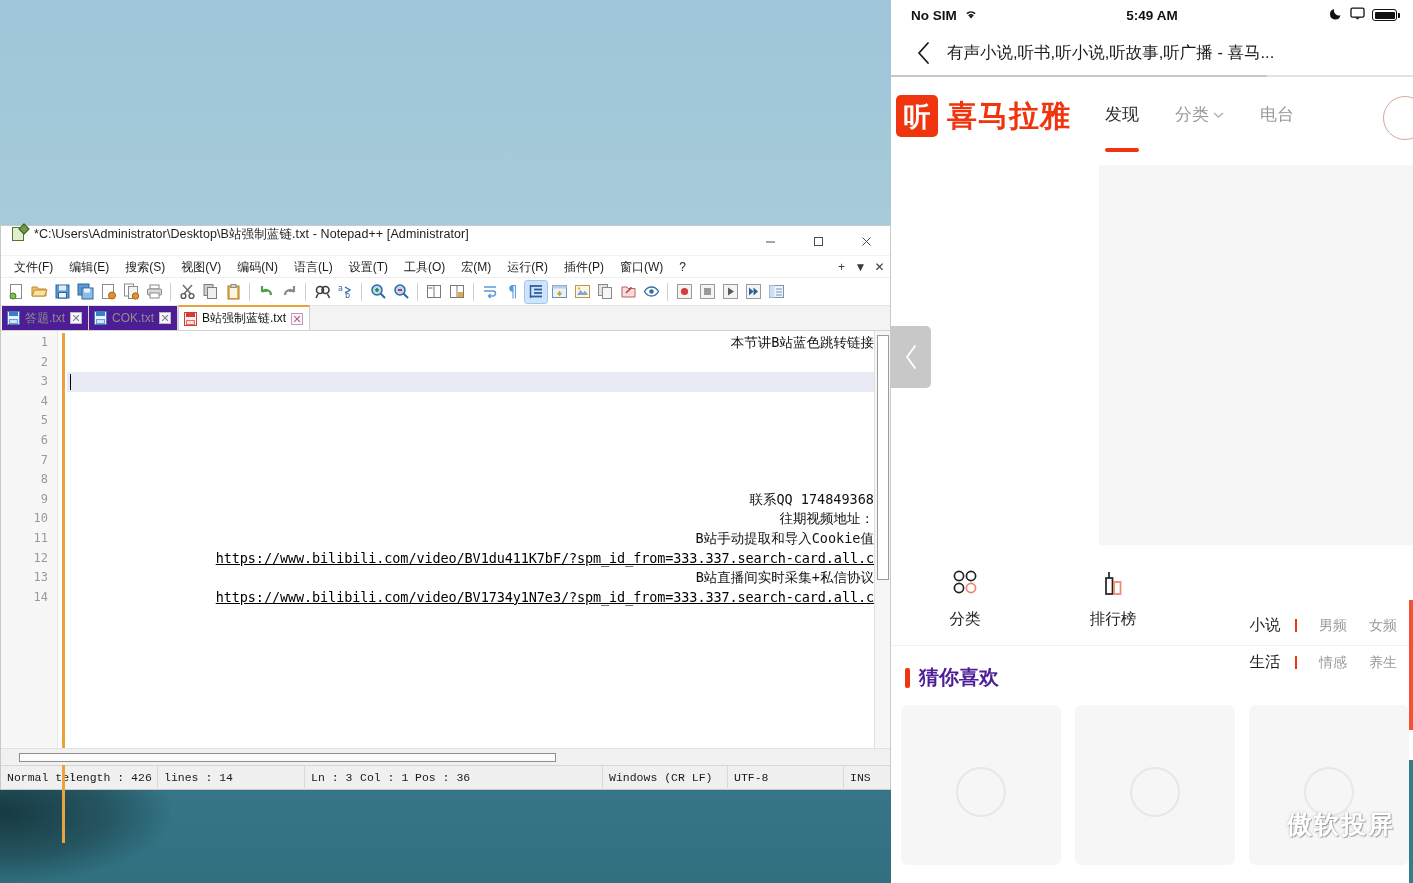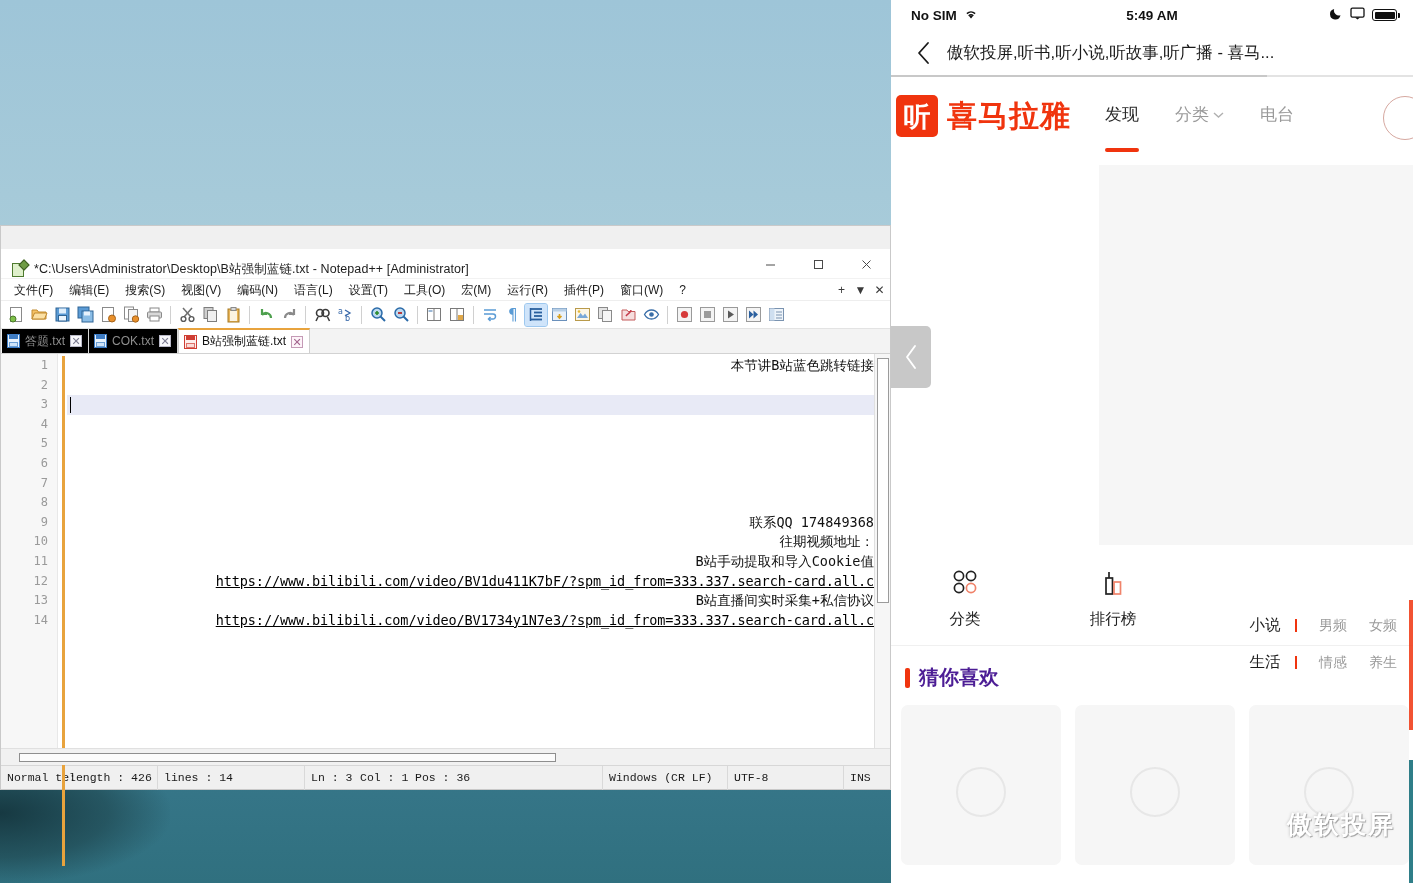--- a/index.html
+++ b/index.html
@@ -31,24 +31,23 @@
   
   #npp {
     position: absolute; left: 0px; top: 225px; width: 891px; height: 565px;
     background: #f0f0f0;
     border: 1px solid #c9c9c9;
     display: flex; flex-direction: column;
     font-size: 12px;
   }
   .npp-titlebar {
     height: 30px; background: #ffffff;
-    display: flex; align-items: flex-end;
+    display: flex; align-items: flex-start;
     border-bottom: 1px solid #f2f2f2;
     position: relative;
-    margin-top: 23px;
   }
   .npp-appicon {
     width: 16px; height: 16px; margin: 0 7px 0 10px;
     position: relative; flex: none;
   }
   .npp-appicon .pad {
     position: absolute; left: 1px; top: 1px; width: 12px; height: 14px;
     background: #dff0cb; border: 1.5px solid #4e7a2f;
   }
   .npp-appicon .pen {
@@ -96,21 +95,21 @@
   .tb-btn.active { background: #cfe4fa; outline: 1px solid #9ec8ef; }
   .tb-sep { width: 1px; height: 18px; background: #d0d0d0; margin: 0 4px; }
 
   .npp-tabbar {
     height: 25px; background: #f3f3f3; display: flex; align-items: flex-end;
     border-bottom: 1px solid #d2d2d2; padding-left: 1px;
   }
   .npp-tab {
     height: 24px; display: flex; align-items: center; gap: 5px;
     padding: 0 6px 0 5px; font-size: 12px; color: #8d8d8d;
-    background: #000000; border-right: 1px solid #d8d8d8;
+    background: #4c1d95; border-right: 1px solid #d8d8d8;
     white-space: nowrap; position: relative;
   }
   .npp-tab.active {
     background: #ffffff; color: #111; border-top: 2px solid #e8a33d;
     height: 25px; border-right: 1px solid #cfcfcf; border-left: 1px solid #cfcfcf;
   }
   .tab-ico { width: 13px; height: 14px; flex: none; position: relative; }
   .tab-ico .body { position: absolute; inset: 0; border: 1.5px solid #3e7cc4; background: #eaf3fc; }
   .tab-ico .slot { position: absolute; left: 2px; top: 1px; right: 2px; height: 4px; background: #3e7cc4; }
   .tab-ico .lbl  { position: absolute; left: 2px; bottom: 1px; right: 2px; height: 5px; background: #cfe3f7; border: 1px solid #6b9ed4; }
@@ -695,21 +694,21 @@
         </span>
     </div>
   </div>
 
   <div class="ph-navbar">
     <div class="ph-back">
       <svg width="16" height="26" viewBox="0 0 16 26">
           <path d="M12 3L3 13l9 10" fill="none" stroke="#1a1a1a" stroke-width="1.8" stroke-linecap="round" stroke-linejoin="round"></path>
         </svg>
     </div>
-    <div class="ph-pagetitle">傲软投屏,听书,听小说,听故事,听广播 - 喜马...</div>
+    <div class="ph-pagetitle">有声小说,听书,听小说,听故事,听广播 - 喜马...</div>
   </div>
 
   <div class="xm-header">
     <div class="xm-logo">
       <div class="xm-logo-box">听</div>
       <div class="xm-logo-text">喜马拉雅</div>
     </div>
     <div class="xm-nav">
       <div class="xm-nav-item active">
         <span>发现</span>

